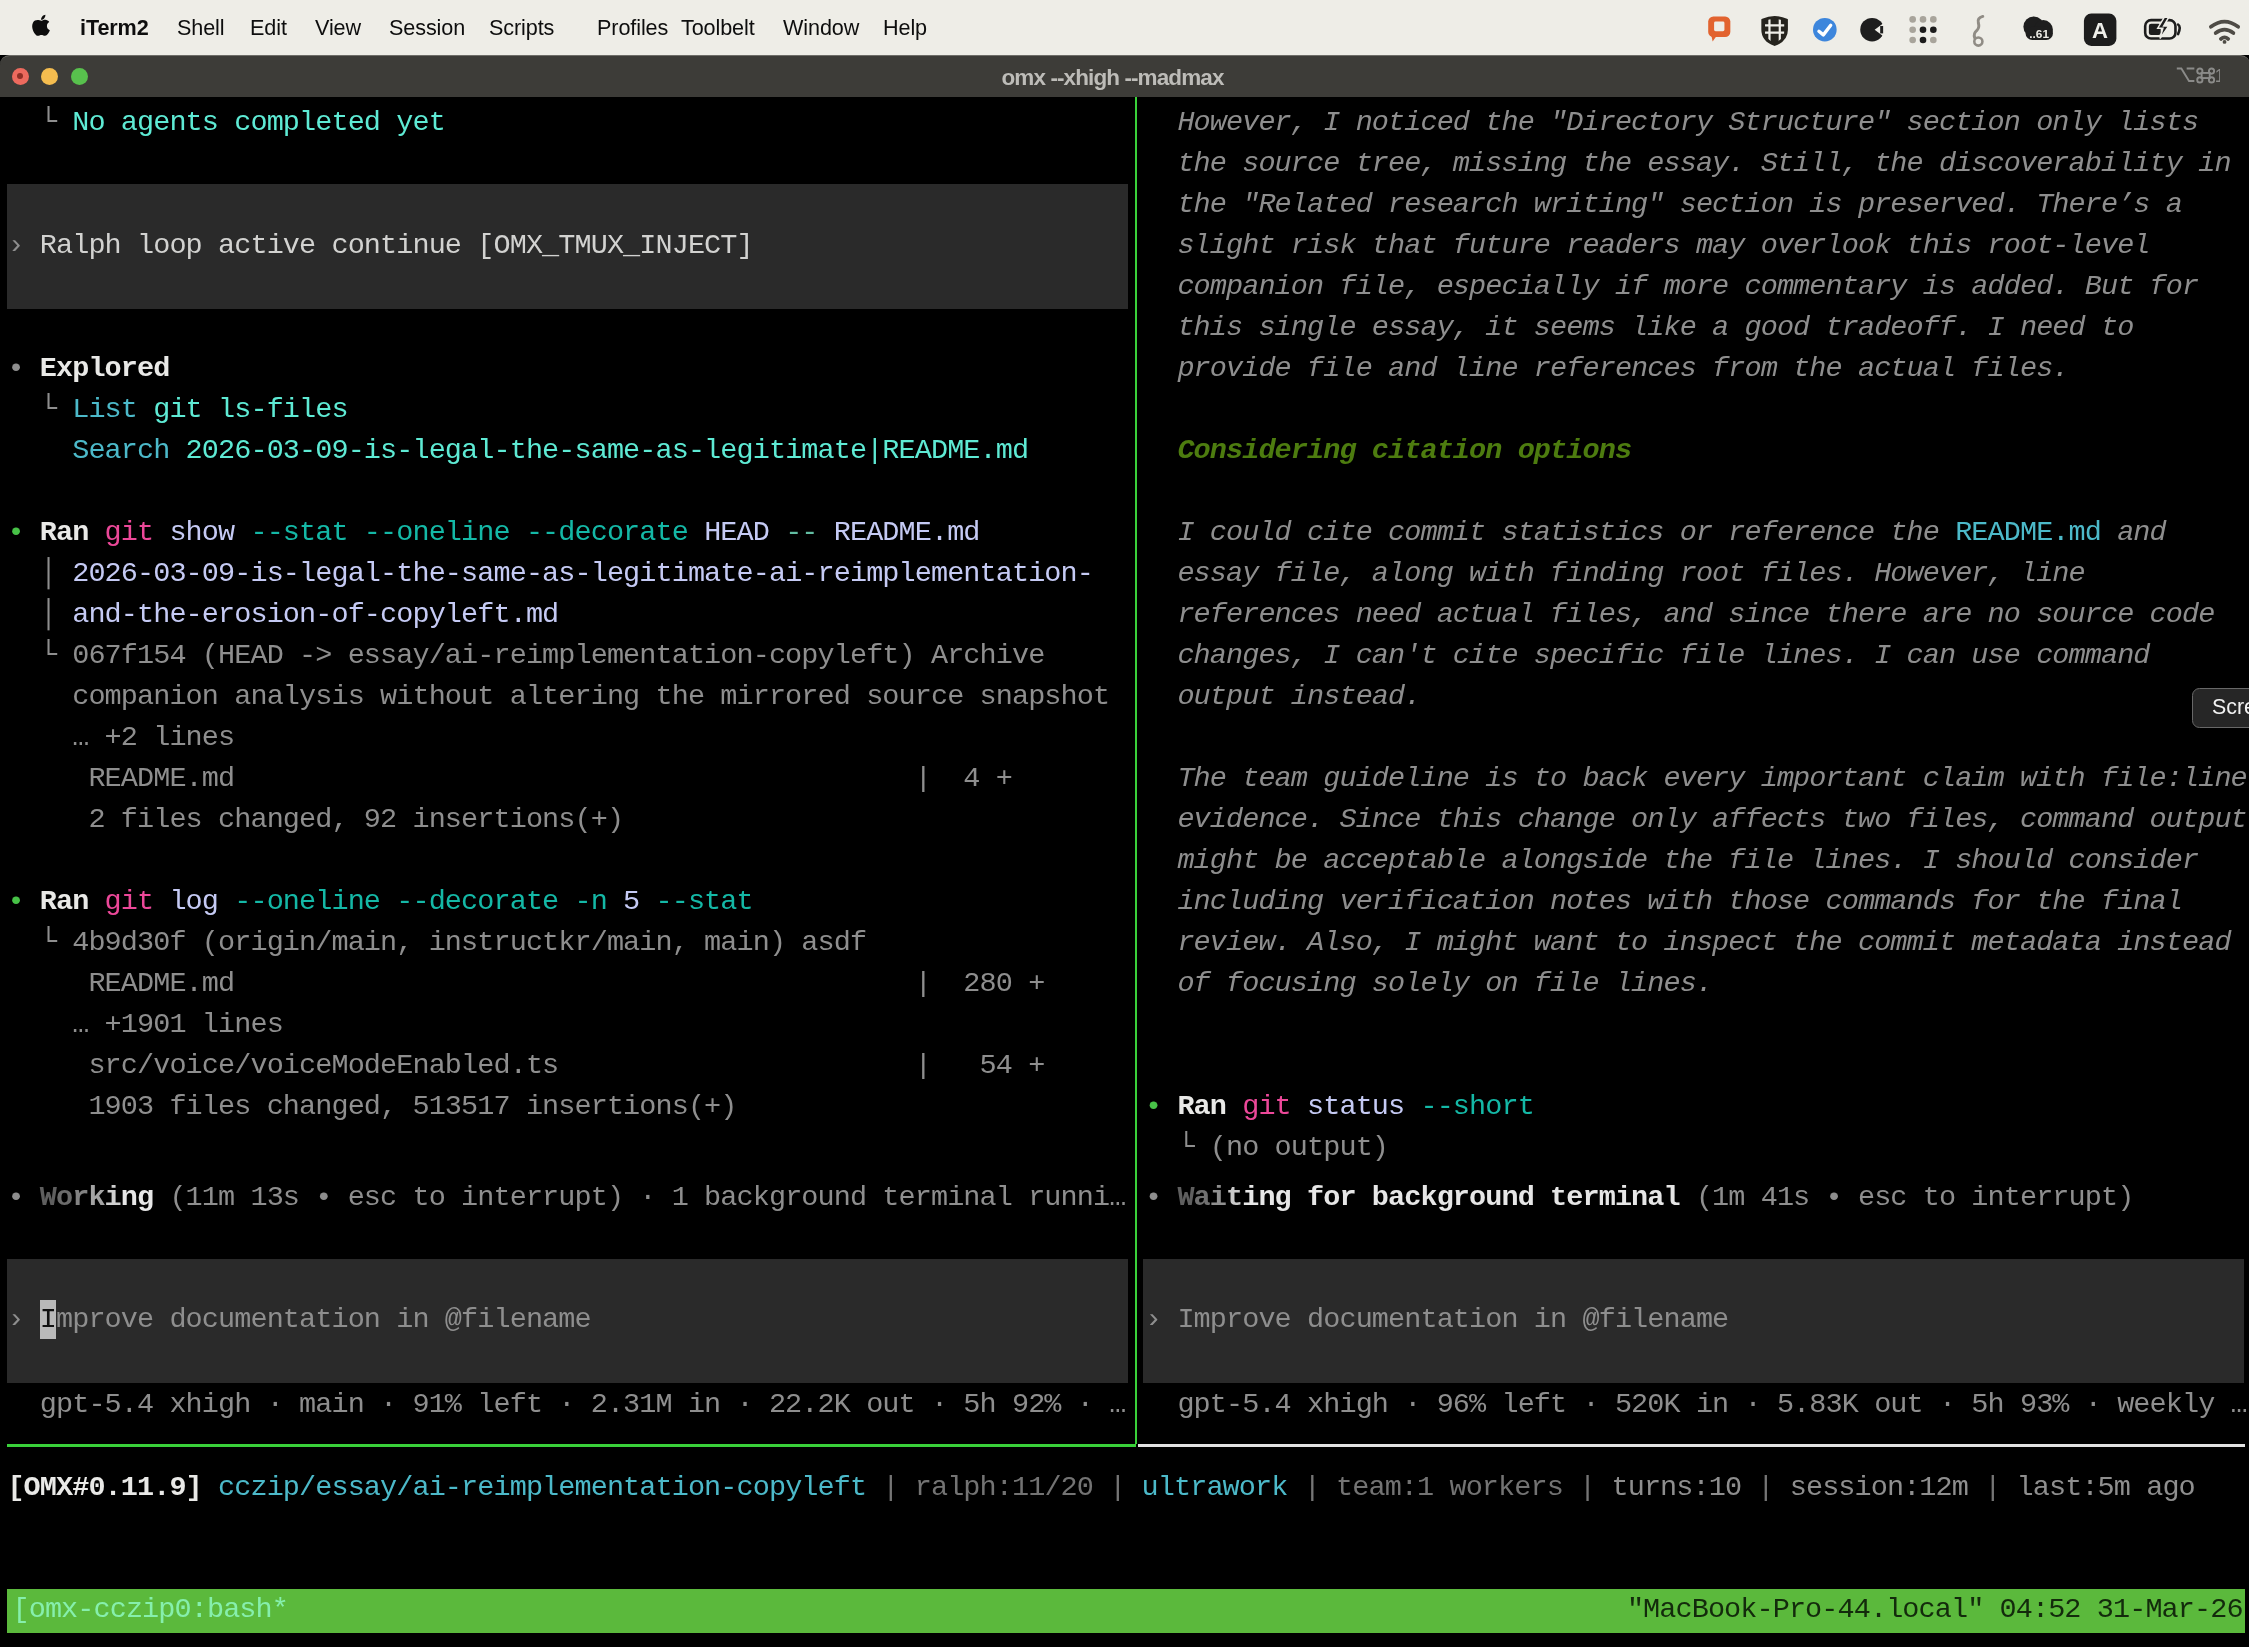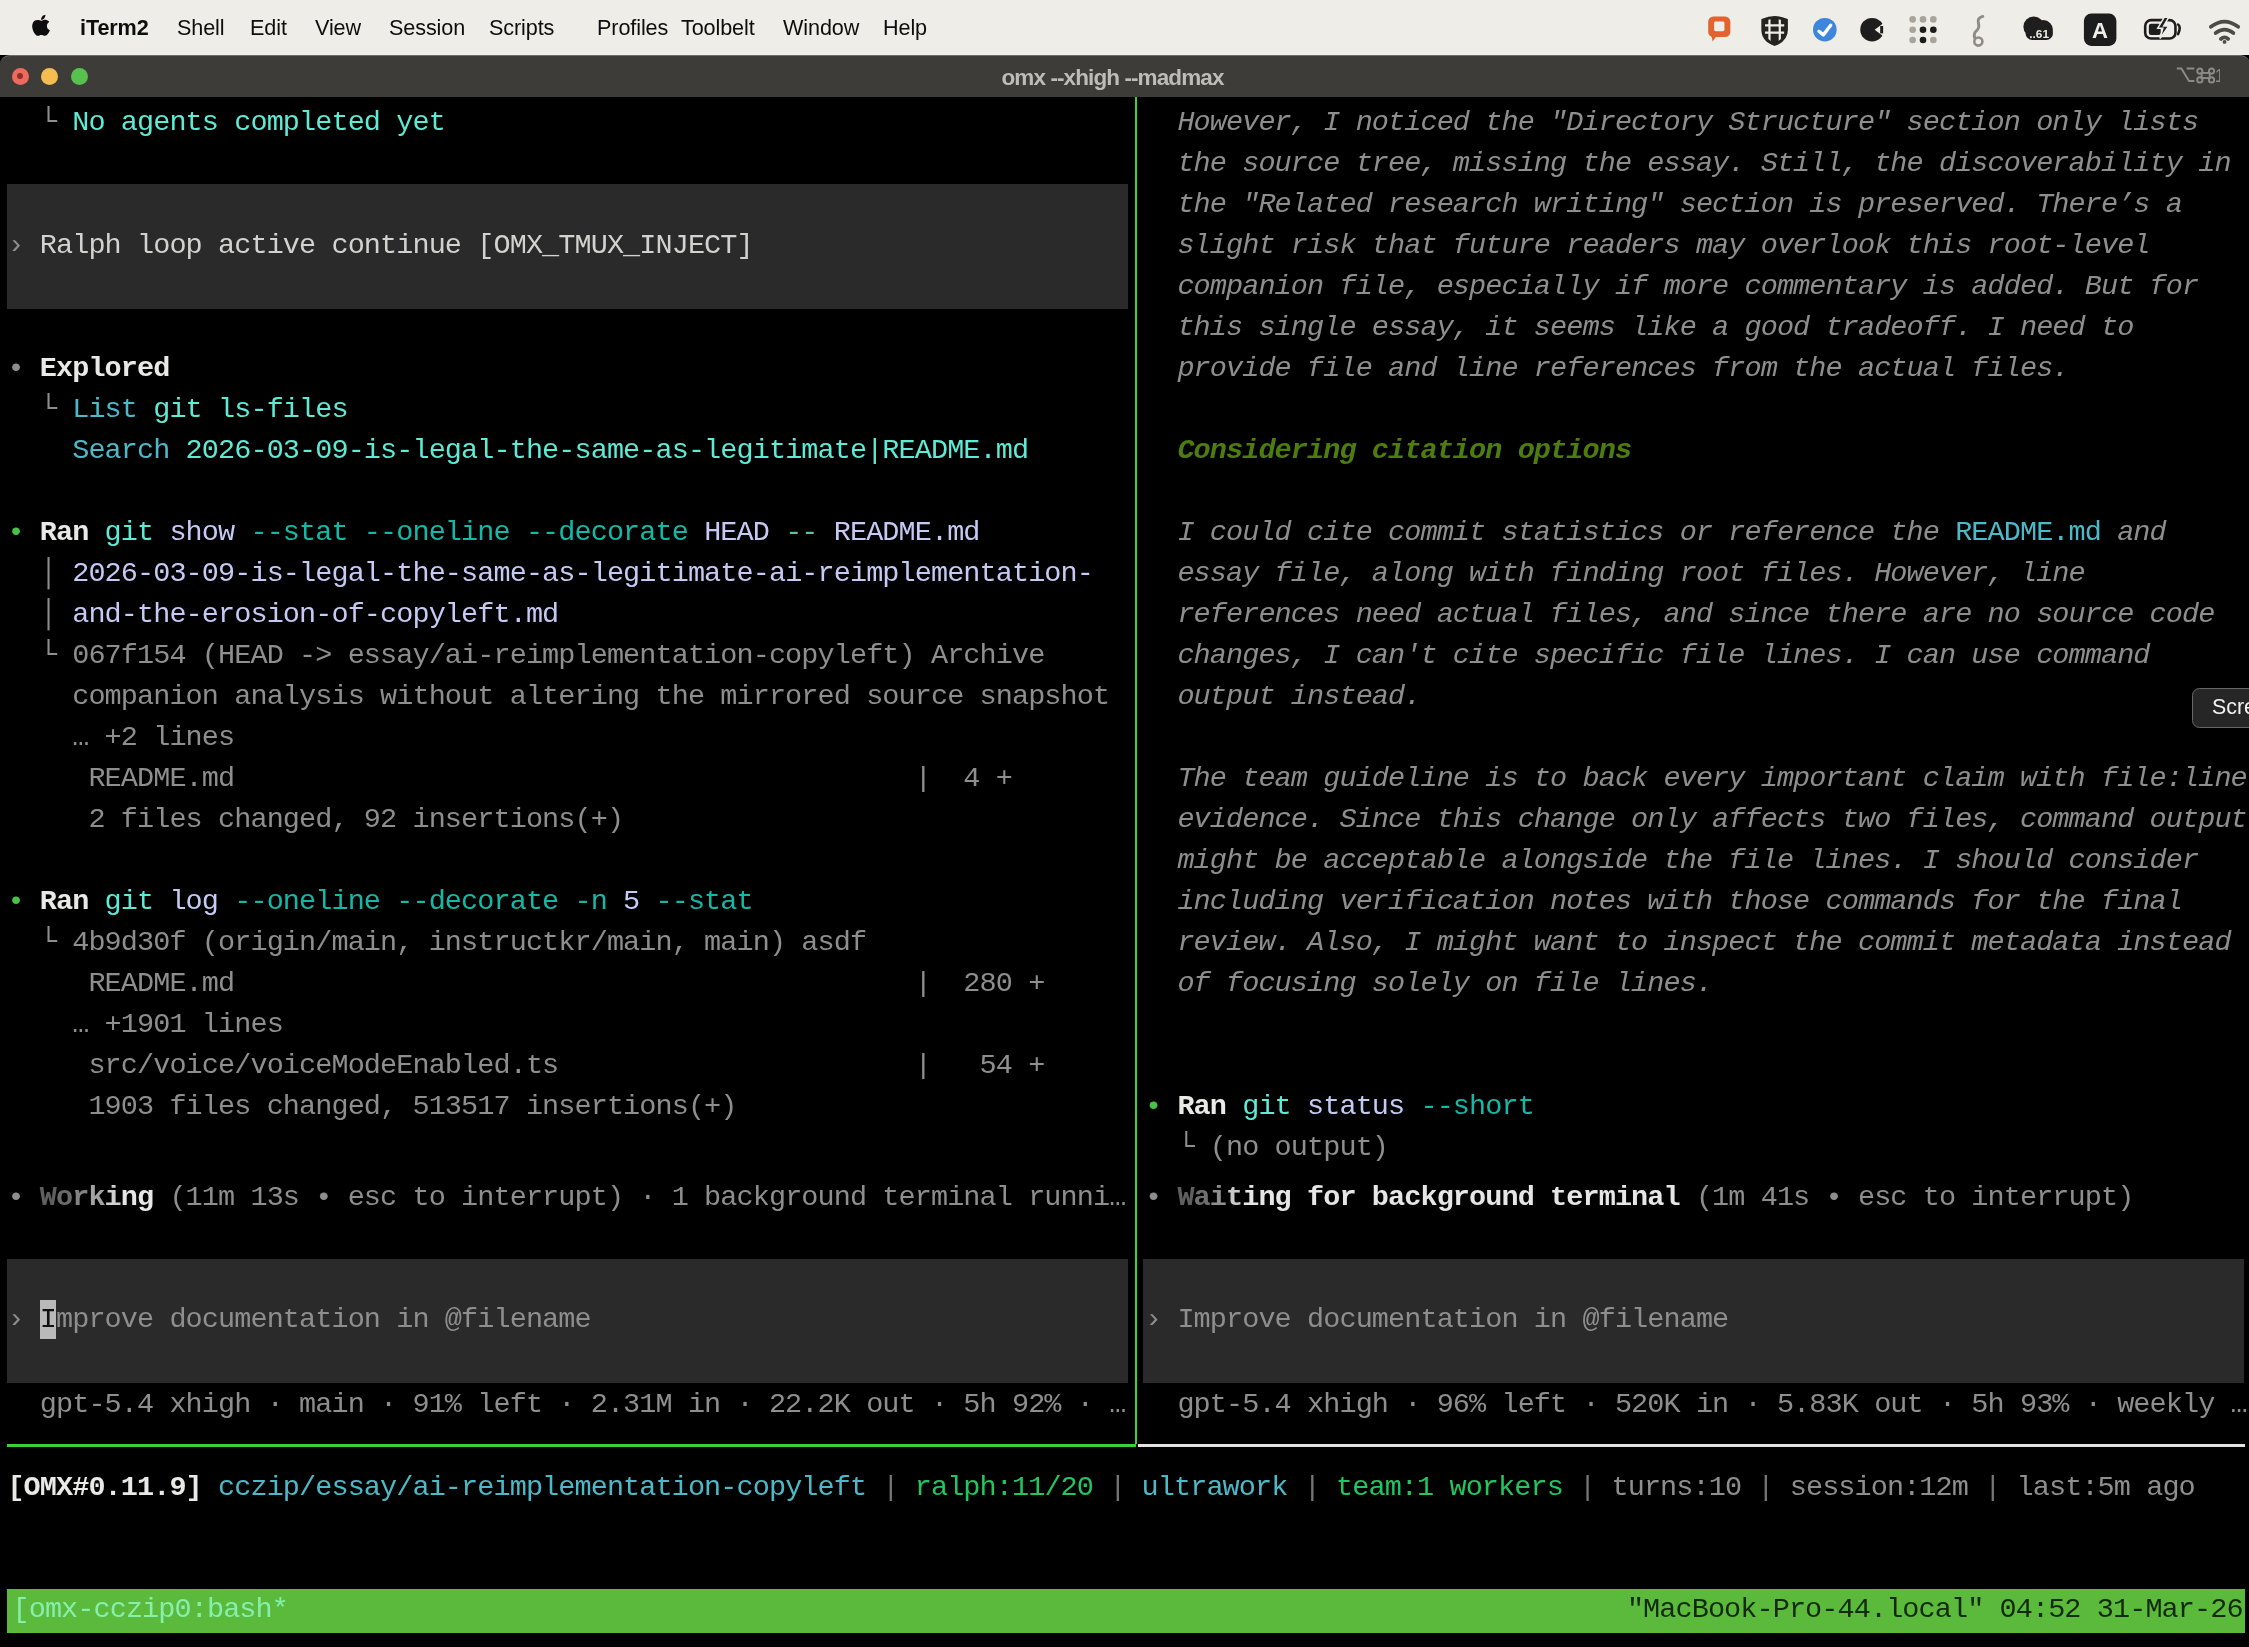--- a/index.html
+++ b/index.html
@@ -5,26 +5,26 @@
 body{position:relative;font-family:"Liberation Sans",sans-serif}
 .abs{position:absolute}
 pre,.mline{font-family:"Liberation Mono",monospace;font-size:28.5px;line-height:41px;letter-spacing:-0.9px;white-space:pre;color:#e9e9e7}
 i{font-style:normal}
 i.w{color:#5eead4}
 i.wb{color:#e9e9e7;font-weight:bold}
 i.lg{color:#d2d2d0}
 i.g{color:#8e8e8e}
 i.pp{color:#757575}
 i.c{color:#4cb9c9}
-i.b{color:#5eead4}
+i.b{color:#ec4899}
 i.v{color:#c5caf4}
 i.p{color:#14b8a6}
 i.t{color:#62bda2}
 i.gn{color:#47c247}
-i.tg{color:#22c55e}
+i.tg{color:#737373}
 i.gb{color:#4d7c0f;font-weight:bold;font-style:italic}
 i.sb{font-weight:bold}
 .rp i.g{font-style:italic}
 i.gq{color:#8e8e8e}
 i.cur{color:#111;background:#b9b9b9;padding:3px 0}
 </style></head>
 <body>
 
 <div class="abs" style="left:0;top:0;width:2250px;height:55px;background:#eeede7"></div>
 <svg width="22" height="26.6" viewBox="0 0 170 200" style="position:absolute;left:30px;top:14px">

